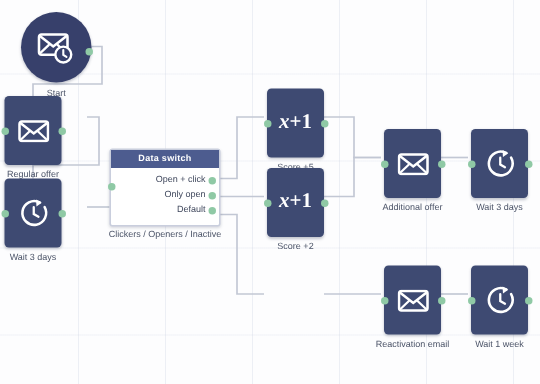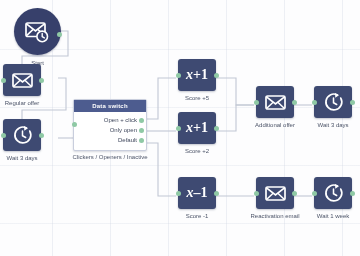--- a/index.html
+++ b/index.html
@@ -16,21 +16,21 @@
       linear-gradient(to bottom, rgba(210,216,230,.30) 1px, transparent 1px);
     background-size:58px 58px;
     background-position:-6px -9px;
   }
   #wires{position:absolute;left:0;top:0;width:360px;height:256px;}
 
   .node{position:absolute;}
 
   
   .sq{
-    width:38px;height:32px;border-radius:3px;
+    width:38px;height:46px;border-radius:3px;
     background:#3e4a72;
     display:flex;align-items:center;justify-content:center;
     box-shadow:0 1px 2px rgba(40,50,80,.28);
   }
   
   .circ{
     width:47px;height:47px;border-radius:50%;
     background:#37406b;
     display:flex;align-items:center;justify-content:center;
     box-shadow:0 1px 2px rgba(40,50,80,.30);
@@ -180,28 +180,20 @@
 
   <div class="node" style="left:178px;top:112px;">
     <div class="sq">
       <span class="mathtxt"><i>x</i><span>+</span><span>1</span></span>
       <span class="port l"></span>
       <span class="port r"></span>
     </div>
     <span class="caption">Score +2</span>
   </div>
 
-  <div class="node" style="left:178px;top:177px;">
-    <div class="sq">
-      <span class="mathtxt"><i>x</i><span>–</span><span>1</span></span>
-      <span class="port l"></span>
-      <span class="port r"></span>
-    </div>
-    <span class="caption">Score -1</span>
-  </div>
 
   <div class="node" style="left:256px;top:86px;">
     <div class="sq">
       <svg width="21" height="15" viewBox="0 0 21 15">
         <rect x="1" y="1" width="19" height="13" rx="1.6" fill="none" stroke="#ffffff" stroke-width="1.7"></rect>
         <path d="M1.8,2.2 L10.5,9 L19.2,2.2" fill="none" stroke="#ffffff" stroke-width="1.7" stroke-linecap="round"></path>
         <path d="M1.8,13.2 L7.6,7.7 M19.2,13.2 L13.4,7.7" stroke="#ffffff" stroke-width="1.5" stroke-linecap="round"></path>
       </svg>
       <span class="port l"></span>
       <span class="port r"></span>

